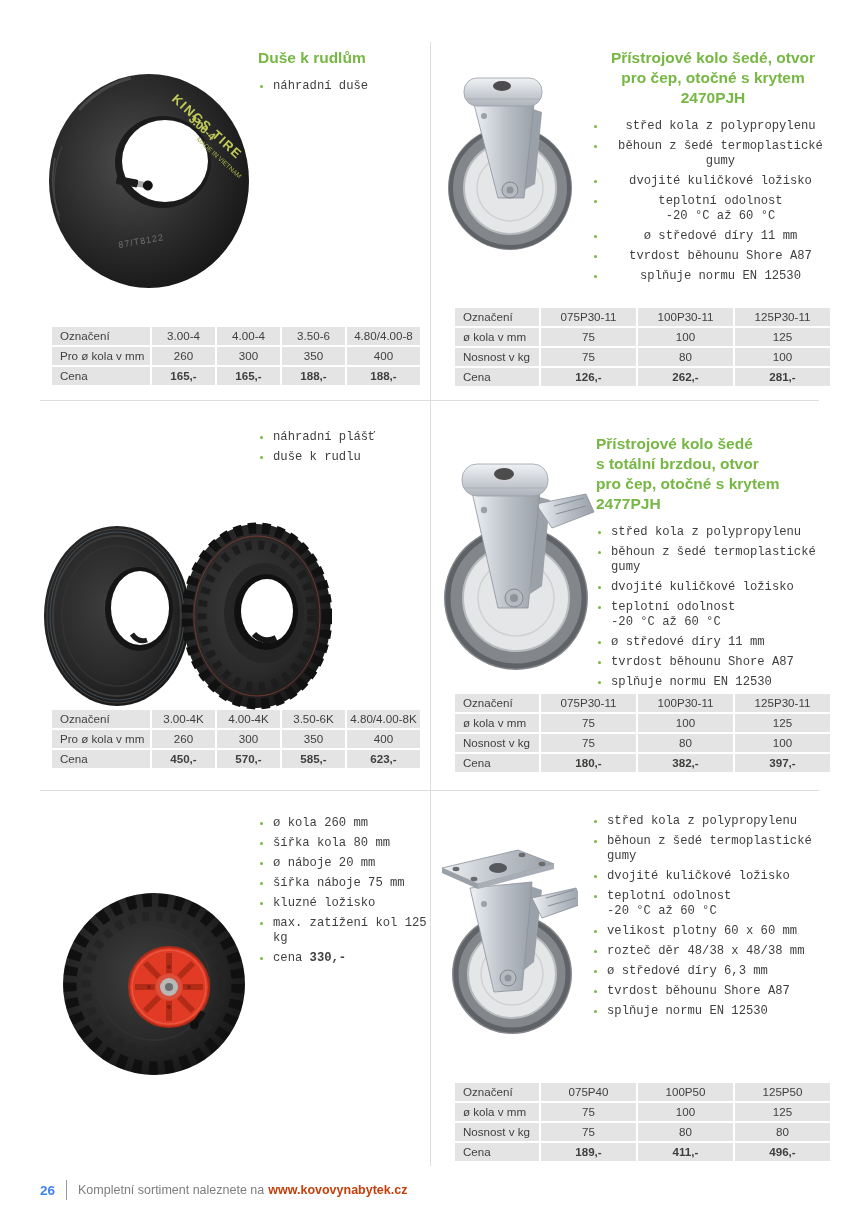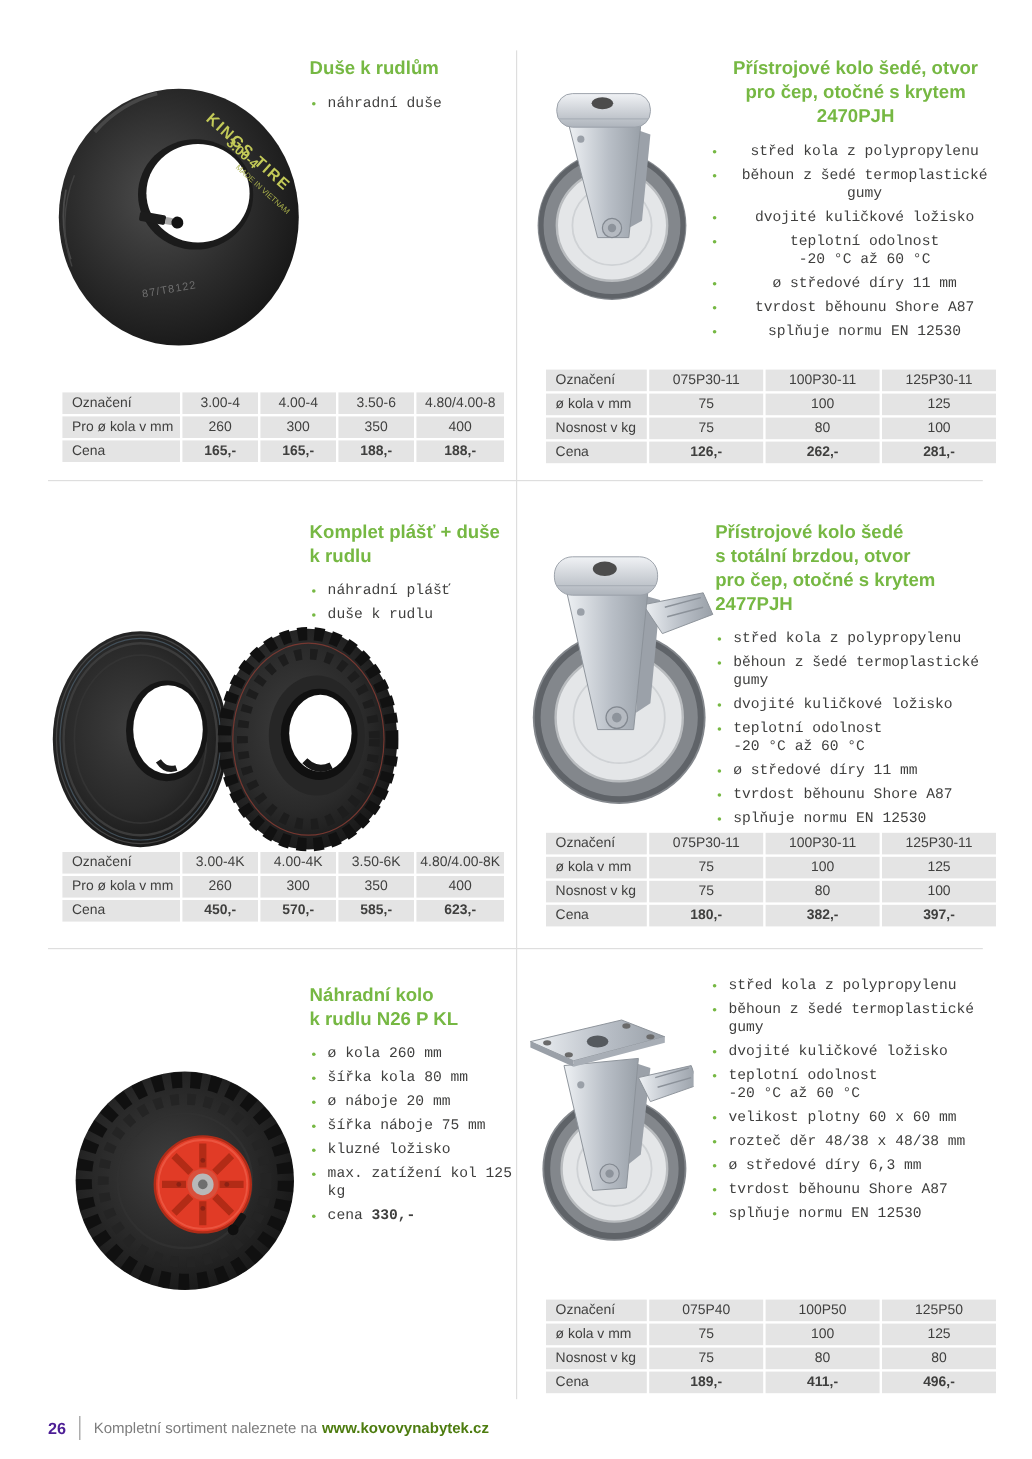--- a/index.html
+++ b/index.html
@@ -16,23 +16,23 @@
   .dot { position:absolute; left:2px; top:6px; width:3px; height:3px; background:#76b843; border-radius:50%; }
   .cont { display:block; }
   .img { position:absolute; }
   .tbl { position:absolute; display:grid; gap:2px; font-size:11.6px; color:#3f3f3e; }
   .tbl.l { grid-template-columns:110px 63px 63px 63px 73px; width:380px; }
   .tbl.r { grid-template-columns:96px 95px 95px 95px; width:387px; }
   .tbl .c { background:#e4e4e4; height:18px; line-height:18px; text-align:center; overflow:hidden; white-space:nowrap; }
   .tbl .lbl { text-align:left; padding-left:8px;margin-left:12px; }
   .tbl .bb { font-weight:700; }
   .footer { position:absolute; left:40px; top:1180px; display:flex; align-items:center; font-size:12.5px; color:#7d7d7d; }
-  .pagenum { font-weight:700; color:#4c1d95; font-size:13.5px; }
+  .pagenum { font-weight:700; color:#3b82f6; font-size:13.5px; }
   .fdiv { width:1px; height:20px; background:#9a9a9a; margin:0 11px; }
-  .site { font-weight:700; color:#4d7c0f; margin-left:4px; }
+  .site { font-weight:700; color:#c2410c; margin-left:4px; }
 </style>
 </head>
 <body>
 
 <div class="vdiv"></div>
 <div class="hdiv" style="top:400px;"></div>
 <div class="hdiv" style="top:790px;"></div>
 
 <svg class="img" style="left:45px; top:58px;" width="210" height="245" viewBox="0 0 210 245">
   <defs>
@@ -139,22 +139,20 @@
   <span class="c">75</span>
   <span class="c">80</span>
   <span class="c">100</span>
   <span class="c lbl">Cena</span>
   <span class="c bb">126,-</span>
   <span class="c bb">262,-</span>
   <span class="c bb">281,-</span>
 </div>
 
 <div class="txt" style="left:258px; top:430px; width:178px;">
-  <h3 class="title">Komplet plášť + duše
-k rudlu</h3>
   <ul class="bullets">
     <li><span class="dot"></span><span>náhradní plášť</span></li>
     <li><span class="dot"></span><span>duše k rudlu</span></li>
   </ul>
 </div>
 
 <svg class="img" style="left:40px; top:522px;" width="292" height="188" viewBox="0 0 292 188">
   <defs>
     <radialGradient id="dk2" cx="45%" cy="45%" r="62%">
       <stop offset="0%" stop-color="#3e3e3e"></stop>
@@ -258,22 +256,20 @@
   <span class="c">75</span>
   <span class="c">80</span>
   <span class="c">100</span>
   <span class="c lbl">Cena</span>
   <span class="c bb">180,-</span>
   <span class="c bb">382,-</span>
   <span class="c bb">397,-</span>
 </div>
 
 <div class="txt" style="left:258px; top:816px; width:178px;">
-  <h3 class="title">Náhradní kolo
-k rudlu N26 P KL</h3>
   <ul class="bullets">
     <li><span class="dot"></span><span>ø kola 260 mm</span></li>
     <li><span class="dot"></span><span>šířka kola 80 mm</span></li>
     <li><span class="dot"></span><span>ø náboje 20 mm</span></li>
     <li><span class="dot"></span><span>šířka náboje 75 mm</span></li>
     <li><span class="dot"></span><span>kluzné ložisko</span></li>
     <li><span class="dot"></span><span>max. zatížení kol 125 kg</span></li>
     <li><span class="dot"></span><span>cena</span> <b>330,-</b></li>
   </ul>
 </div>

